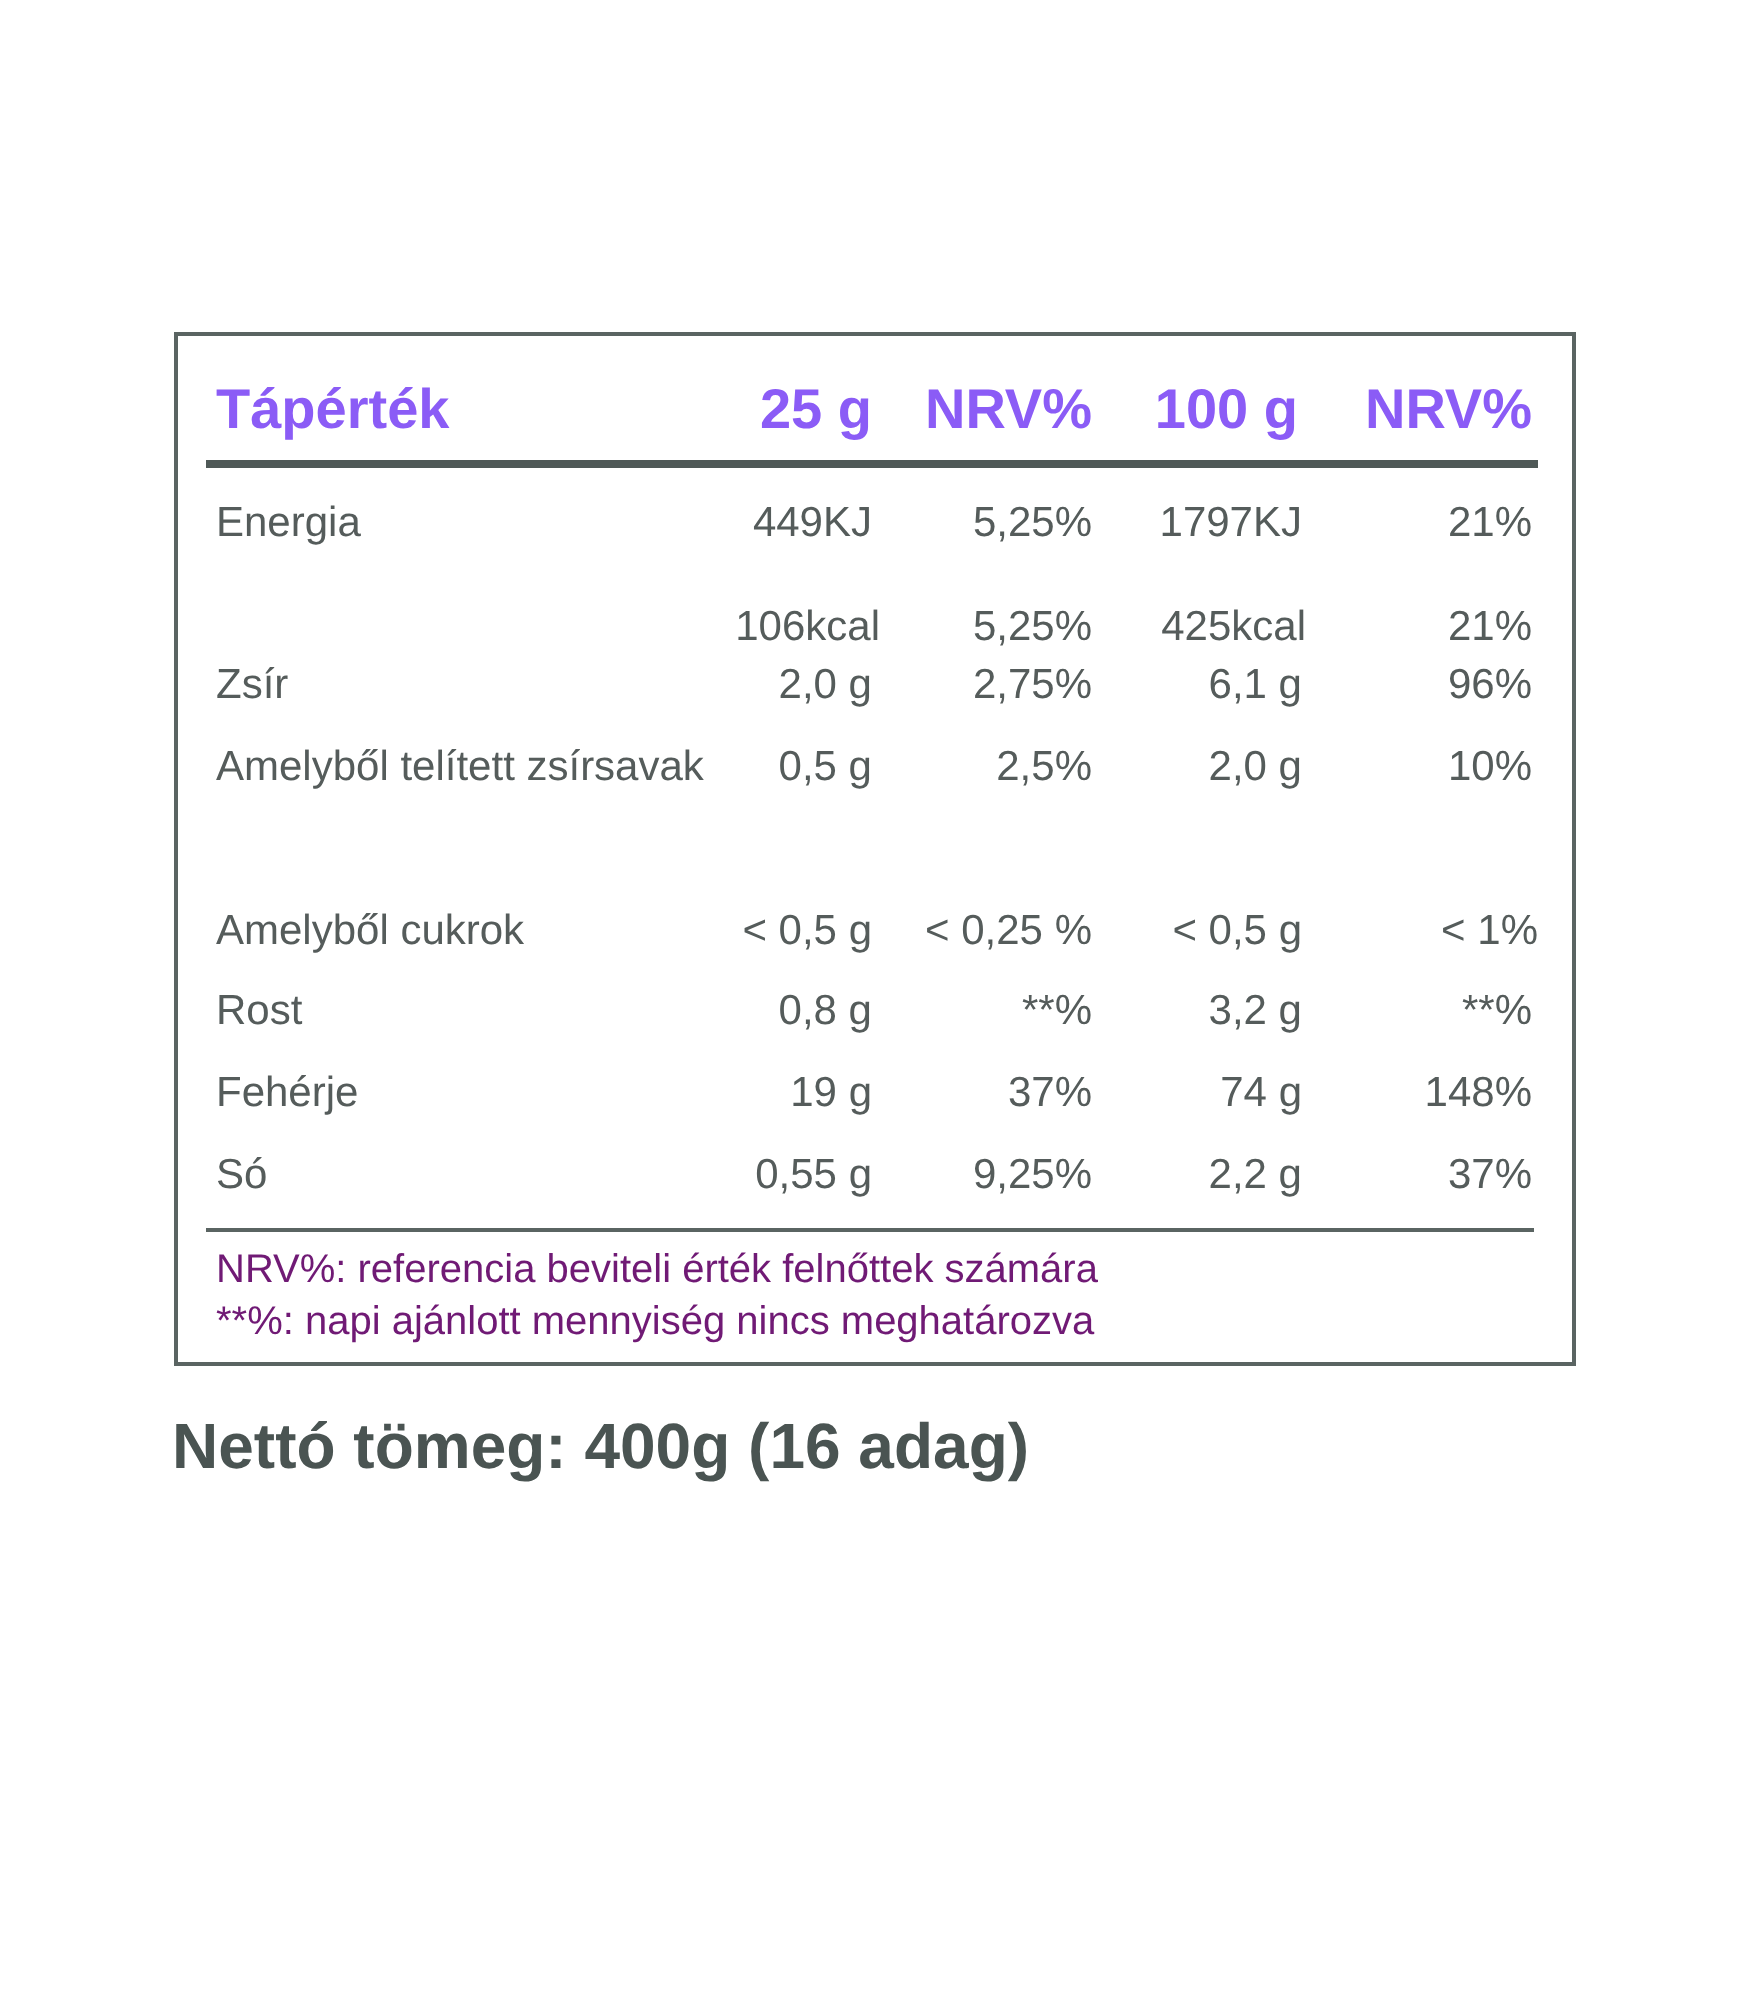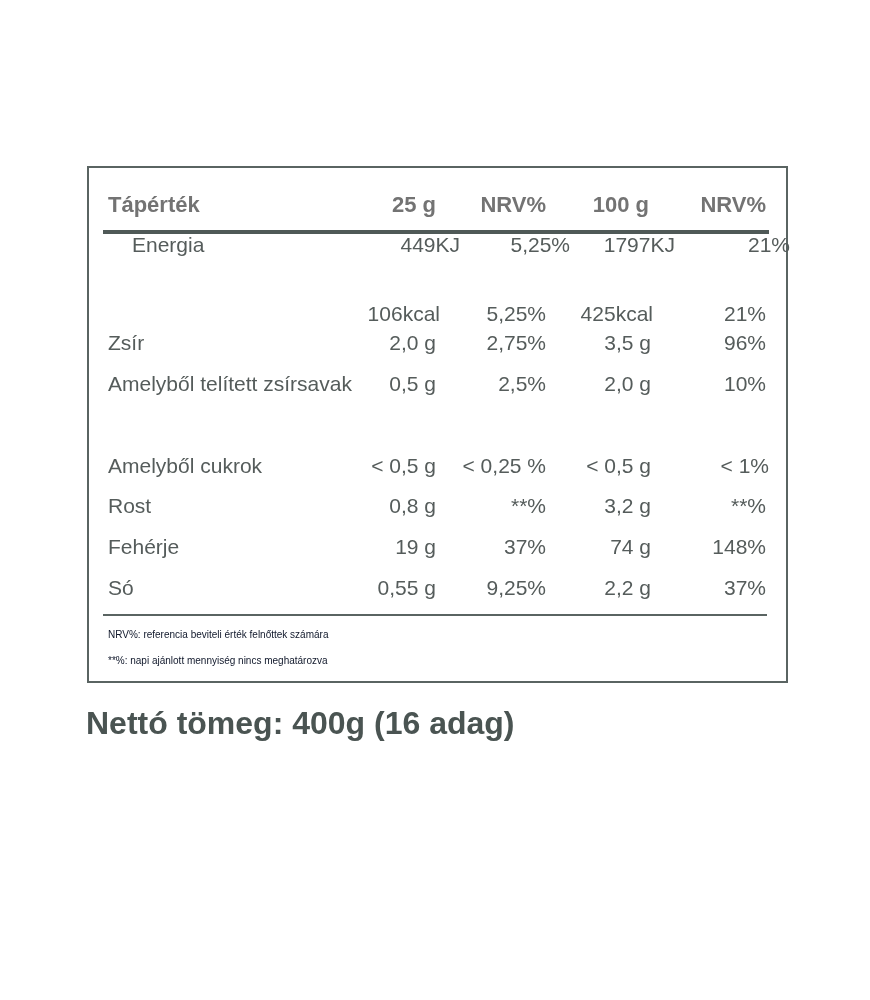--- a/index.html
+++ b/index.html
@@ -1,63 +1,63 @@
 <!DOCTYPE html>
 <html><head>
 <meta charset="utf-8">
 <style>
   html, body { margin: 0; padding: 0; background: #ffffff; }
   body { width: 870px; height: 1000px; position: relative; overflow: hidden;
          font-family: "Liberation Sans", sans-serif; color: #4b5553; }
   .panel { position: absolute; left: 87px; top: 166px; width: 697px; height: 513px;
            border: 2px solid #5a6462; box-sizing: content-box; }
-  .hdr { position: absolute; top: 24px; font-weight: bold; font-size: 22px; color: #737373; line-height: 26px; }
+  .hdr { position: absolute; top: 24px; font-weight: bold; font-size: 28px; color: #8b5cf6; line-height: 26px; }
   .rule-thick { position: absolute; left: 14px; top: 62px; width: 666px; height: 4px; background: #4f5957; }
   .rule-thin { position: absolute; left: 14px; top: 446px; width: 664px; height: 2px; background: #5a6462; }
   .row { position: absolute; left: 0; width: 697px; height: 30px; font-size: 21px; line-height: 30px; color: #555c5b; }
   .c { position: absolute; top: 0; white-space: nowrap; }
   .c-name { left: 19px; }
   .c-25 { right: 350px; text-align: right; }
   .c-nrv1 { right: 240px; text-align: left; }
   .c-100 { right: 135px; text-align: right; }
   .c-nrv2 { right: 20px; }
-  .note { position: absolute; left: 19px; font-size: 10px; color: #0f172a; line-height: 18px; white-space: nowrap; }
+  .note { position: absolute; left: 19px; font-size: 20px; color: #701a75; line-height: 18px; white-space: nowrap; }
   .net { position: absolute; left: 86px; top: 705px; font-size: 32px; font-weight: bold; color: #4a5452; white-space: nowrap; letter-spacing: 0px; }
 </style>
 </head>
 <body>
 
 <div class="panel">
   <div class="hdr" style="left:19px;">Tápérték</div>
   <div class="hdr" style="right:350px;">25 g</div>
   <div class="hdr" style="right:240px;">NRV%</div>
   <div class="hdr" style="right:137px;">100 g</div>
   <div class="hdr" style="right:20px;">NRV%</div>
 
   <div class="rule-thick"></div>
 
-  <div class="row" style="top:62px;margin-left:24px;">
+  <div class="row" style="top:79px;">
     <span class="c c-name">Energia</span>
     <span class="c c-25">449KJ</span>
     <span class="c c-nrv1">5,25%</span>
     <span class="c c-100">1797KJ</span>
     <span class="c c-nrv2">21%</span>
   </div>
   <div class="row" style="top:119px;margin-top:12px;">
     <span class="c c-name"></span>
     <span class="c c-25" style="right:346px;">106kcal</span>
     <span class="c c-nrv1">5,25%</span>
     <span class="c c-100" style="right:133px;">425kcal</span>
     <span class="c c-nrv2">21%</span>
   </div>
   <div class="row" style="top:160px;">
     <span class="c c-name">Zsír</span>
     <span class="c c-25">2,0 g</span>
     <span class="c c-nrv1">2,75%</span>
-    <span class="c c-100">3,5 g</span>
+    <span class="c c-100">6,1 g</span>
     <span class="c c-nrv2">96%</span>
   </div>
   <div class="row" style="top:201px;">
     <span class="c c-name">Amelyből telített zsírsavak</span>
     <span class="c c-25">0,5 g</span>
     <span class="c c-nrv1">2,5%</span>
     <span class="c c-100">2,0 g</span>
     <span class="c c-nrv2">10%</span>
   </div>
   <div class="row" style="top:283px;">

